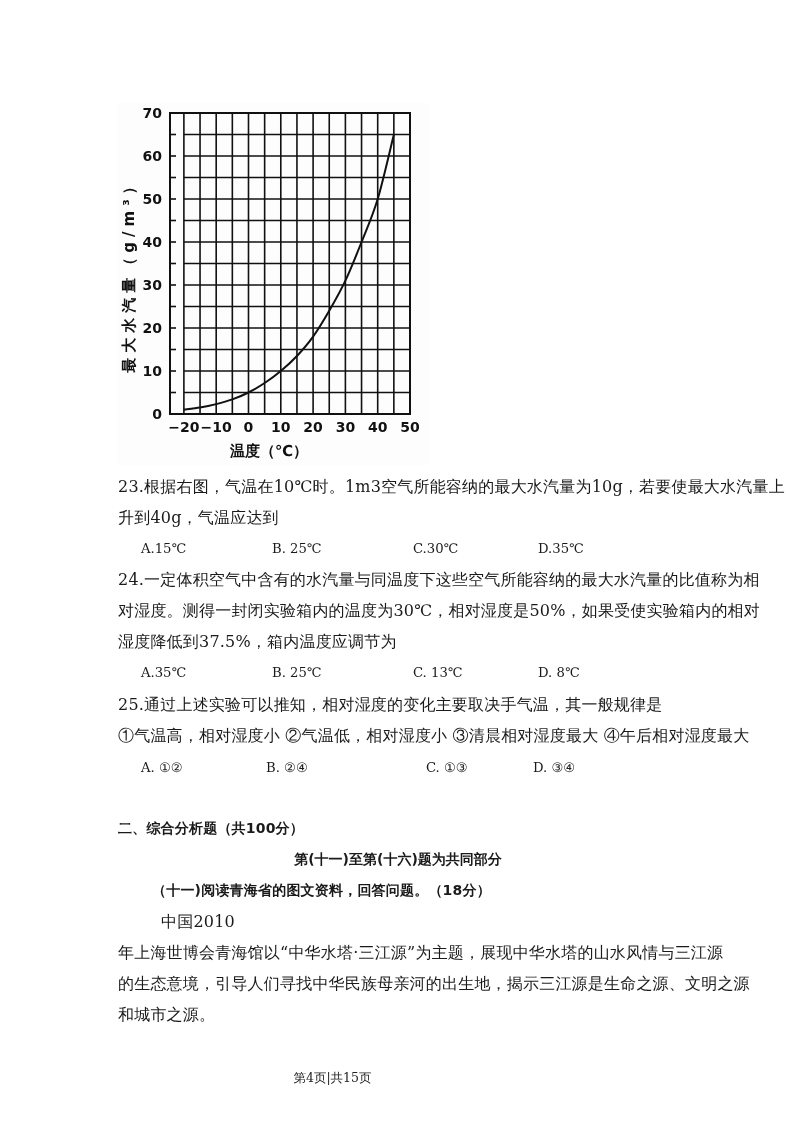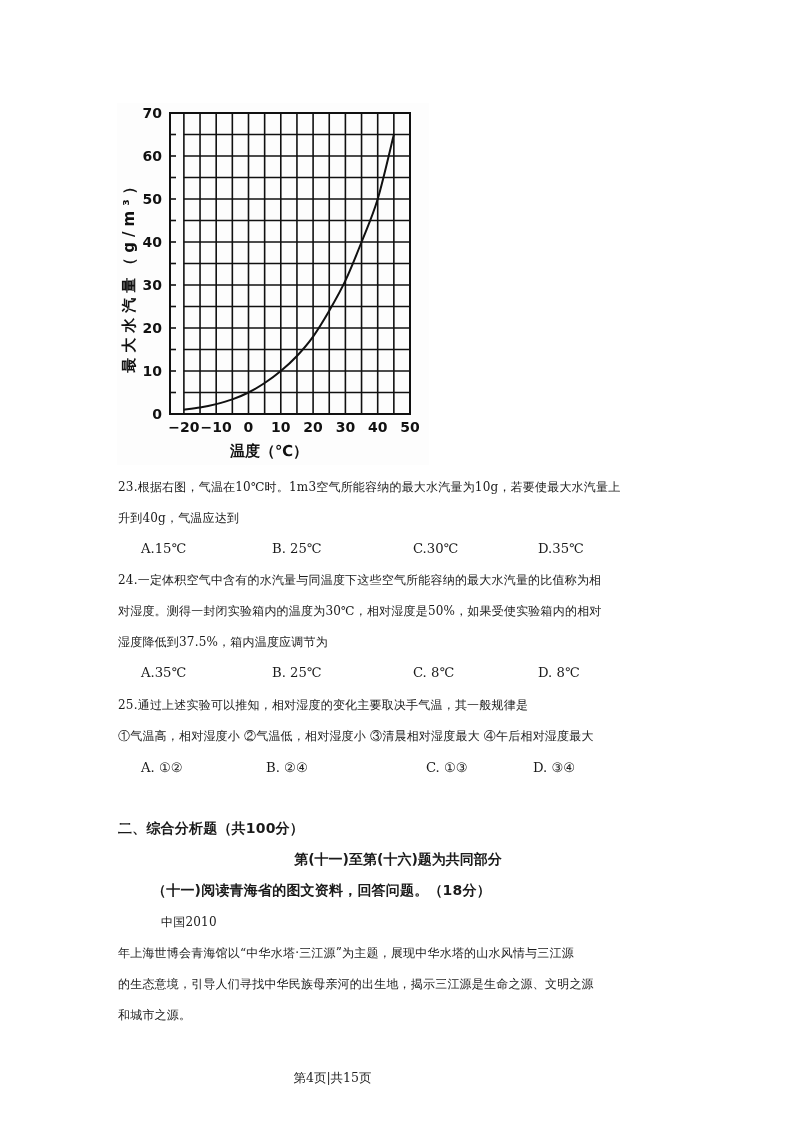--- a/index.html
+++ b/index.html
@@ -10,21 +10,21 @@
     }
     #figure {
       position: absolute; left: 117px; top: 103px; width: 312px; height: 362px;
       background: #fdfdfd;
     }
     #figure svg { position: absolute; left: 0; top: 0; }
     .axis-tick-text { font-family: "DejaVu Sans", "Liberation Sans", sans-serif; font-weight: bold; font-size: 14px; fill: #111; }
     .axis-title { font-family: "DejaVu Sans", "Liberation Sans", sans-serif; font-weight: bold; font-size: 15px; fill: #111; }
     .line {
       position: absolute; left: 118px; width: 560px;
-      font-size: 12px; line-height: 18px; white-space: nowrap; letter-spacing: 0.2px;
+      font-size: 16px; line-height: 18px; white-space: nowrap; letter-spacing: 0.2px;
     }
     .opt { position: absolute; font-size: 13.2px; line-height: 18px; white-space: nowrap; text-align: right; }
     .bold { font-family: "DejaVu Sans", "Liberation Sans", sans-serif; font-weight: bold; font-size: 14px; }
     .center { position: absolute; left: 118px; width: 560px; text-align: center; }
     #footer { position: absolute; left: 0; width: 665px; top: 1070px; text-align: center; font-size: 12.5px; color: #222; }
   </style>
 </head>
 <body>
 
 <div id="figure">
@@ -107,21 +107,21 @@
 <div class="opt" style="left:141px; top:540px">A.15℃</div>
 <div class="opt" style="left:272px; top:540px">B. 25℃</div>
 <div class="opt" style="left:413px; top:540px">C.30℃</div>
 <div class="opt" style="left:538px; top:540px">D.35℃</div>
 
 <div class="line" style="top:571px">24.一定体积空气中含有的水汽量与同温度下这些空气所能容纳的最大水汽量的比值称为相</div>
 <div class="line" style="top:602px">对湿度。测得一封闭实验箱内的温度为30℃，相对湿度是50%，如果受使实验箱内的相对</div>
 <div class="line" style="top:633px">湿度降低到37.5%，箱内温度应调节为</div>
 <div class="opt" style="left:141px; top:664px">A.35℃</div>
 <div class="opt" style="left:272px; top:664px">B. 25℃</div>
-<div class="opt" style="left:413px; top:664px">C. 8℃</div>
+<div class="opt" style="left:413px; top:664px">C. 13℃</div>
 <div class="opt" style="left:538px; top:664px">D. 8℃</div>
 
 <div class="line" style="top:696px">25.通过上述实验可以推知，相对湿度的变化主要取决手气温，其一般规律是</div>
 <div class="line" style="top:727px">①气温高，相对湿度小 ②气温低，相对湿度小 ③清晨相对湿度最大 ④午后相对湿度最大</div>
 <div class="opt" style="left:141px; top:759px">A. ①②</div>
 <div class="opt" style="left:266px; top:759px">B. ②④</div>
 <div class="opt" style="left:426px; top:759px">C. ①③</div>
 <div class="opt" style="left:533px; top:759px">D. ③④</div>
 
 <div class="line bold" style="top:819px">二、综合分析题（共100分）</div>

